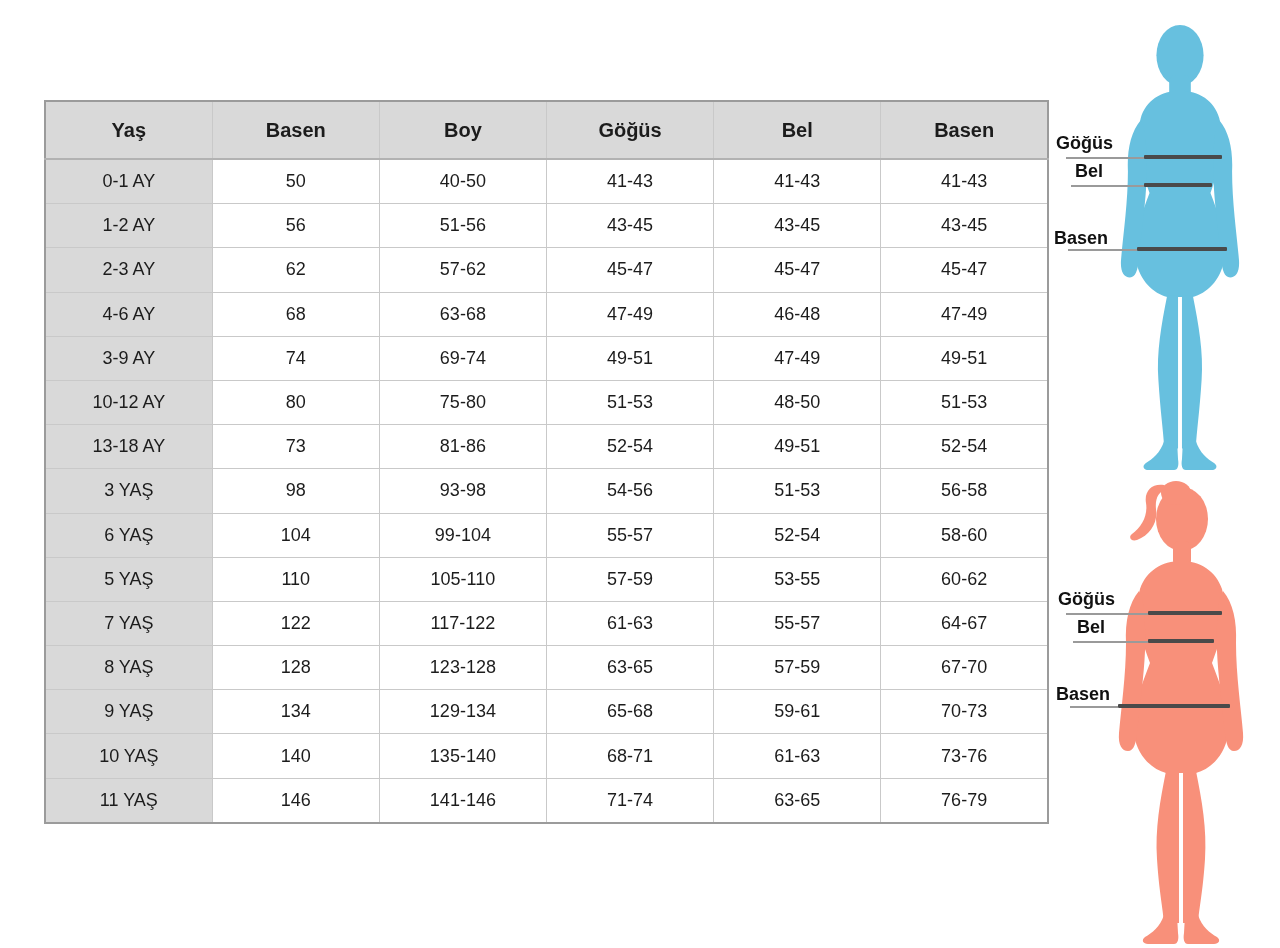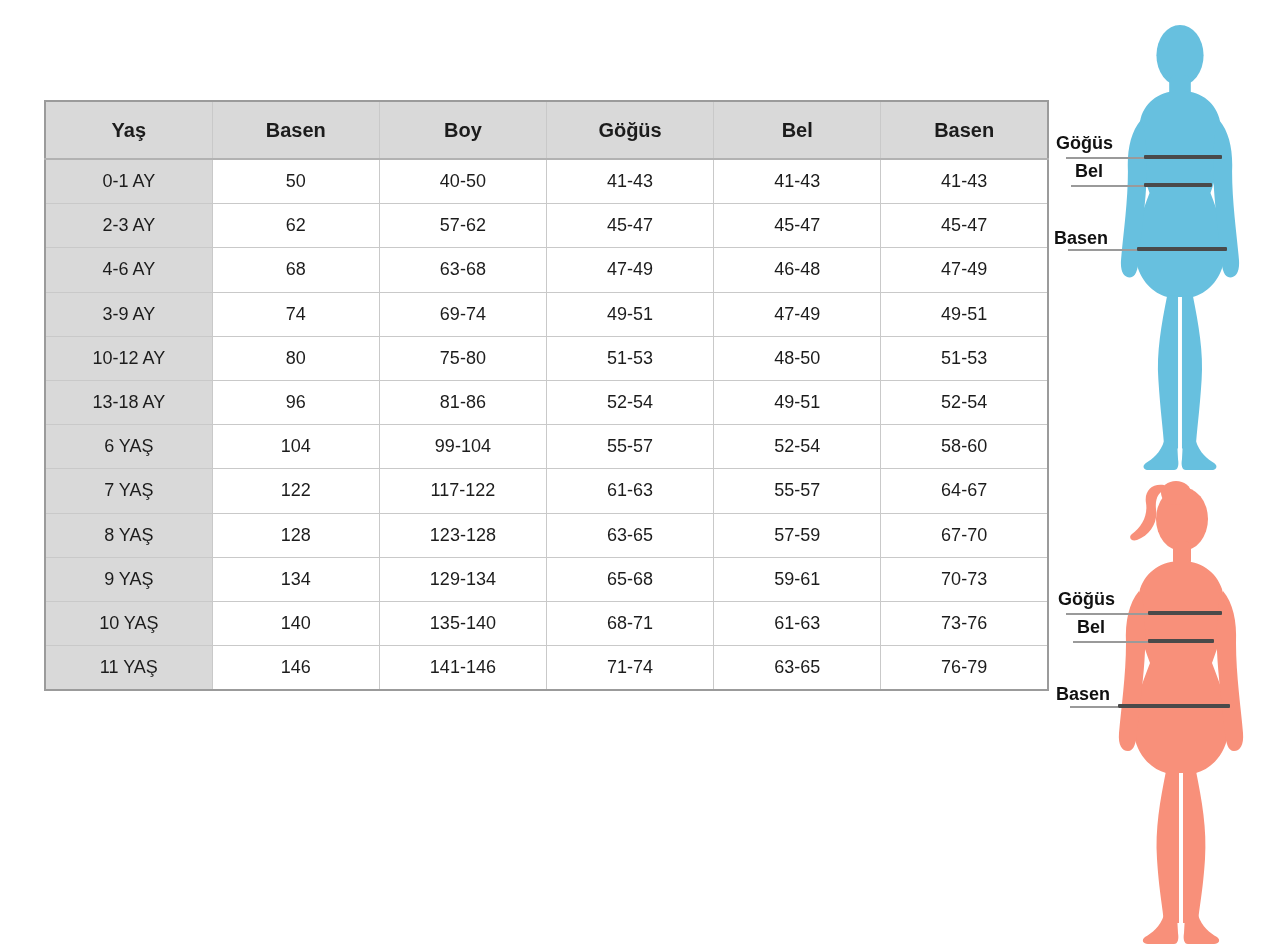--- a/index.html
+++ b/index.html
@@ -110,20 +110,28 @@
     <tbody>
         <tr>
           <td>0-1 AY</td>
           <td>50</td>
           <td>40-50</td>
           <td>41-43</td>
           <td>41-43</td>
           <td>41-43</td>
         </tr>
         <tr>
+          <td>1-2 AY</td>
+          <td>56</td>
+          <td>51-56</td>
+          <td>43-45</td>
+          <td>43-45</td>
+          <td>43-45</td>
+        </tr>
+        <tr>
           <td>2-3 AY</td>
           <td>62</td>
           <td>57-62</td>
           <td>45-47</td>
           <td>45-47</td>
           <td>45-47</td>
         </tr>
         <tr>
           <td>4-6 AY</td>
           <td>68</td>
@@ -143,33 +151,49 @@
         <tr>
           <td>10-12 AY</td>
           <td>80</td>
           <td>75-80</td>
           <td>51-53</td>
           <td>48-50</td>
           <td>51-53</td>
         </tr>
         <tr>
           <td>13-18 AY</td>
-          <td>96</td>
+          <td>73</td>
           <td>81-86</td>
           <td>52-54</td>
           <td>49-51</td>
           <td>52-54</td>
+        </tr>
+        <tr>
+          <td>3 YAŞ</td>
+          <td>98</td>
+          <td>93-98</td>
+          <td>54-56</td>
+          <td>51-53</td>
+          <td>56-58</td>
         </tr>
         <tr>
           <td>6 YAŞ</td>
           <td>104</td>
           <td>99-104</td>
           <td>55-57</td>
           <td>52-54</td>
           <td>58-60</td>
+        </tr>
+        <tr>
+          <td>5 YAŞ</td>
+          <td>110</td>
+          <td>105-110</td>
+          <td>57-59</td>
+          <td>53-55</td>
+          <td>60-62</td>
         </tr>
         <tr>
           <td>7 YAŞ</td>
           <td>122</td>
           <td>117-122</td>
           <td>61-63</td>
           <td>55-57</td>
           <td>64-67</td>
         </tr>
         <tr>

